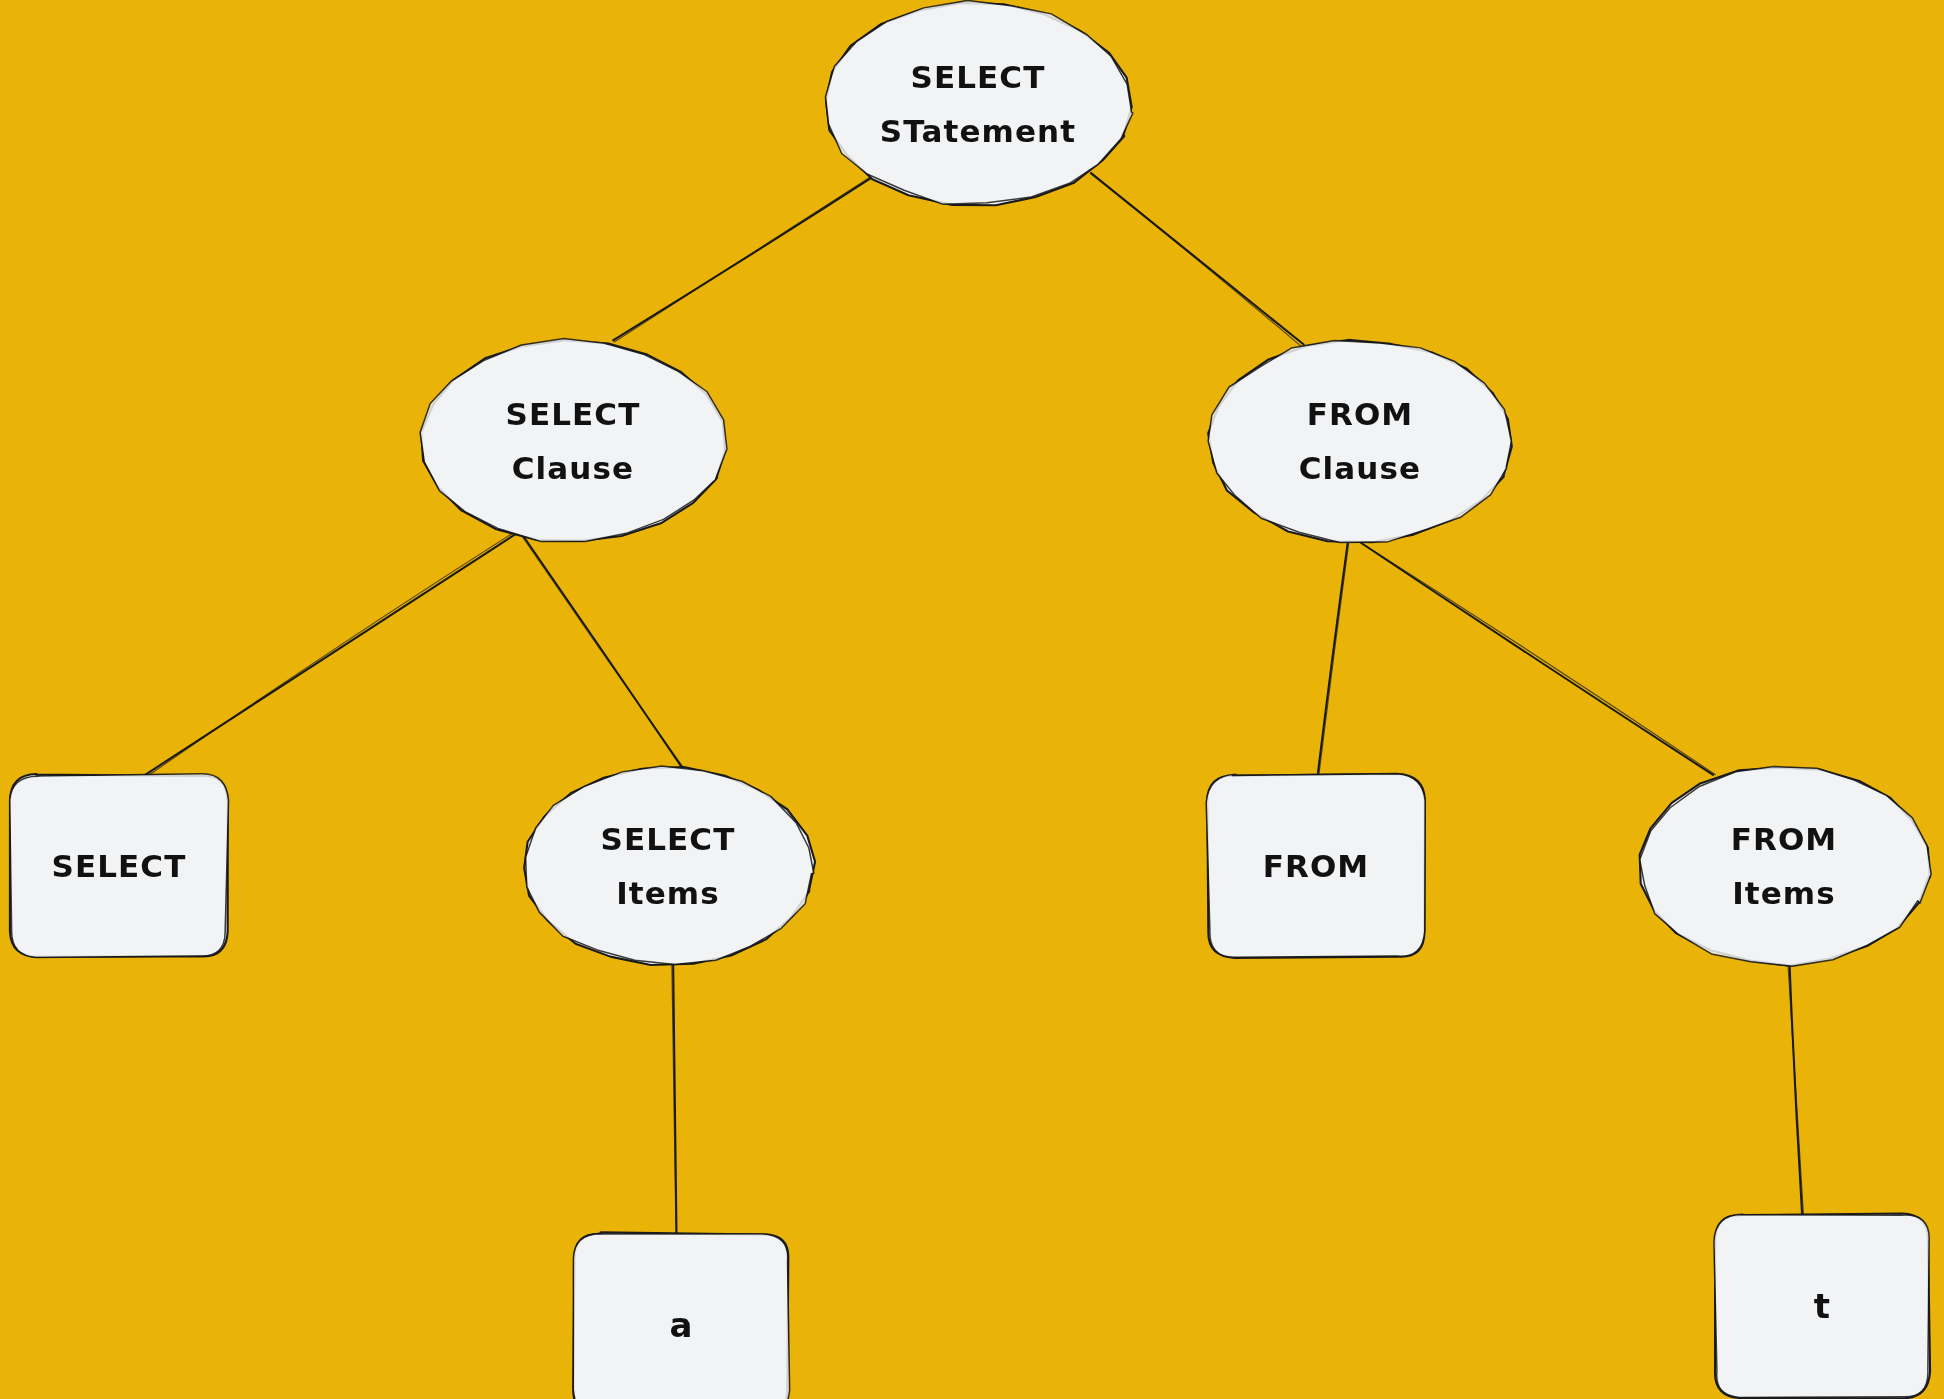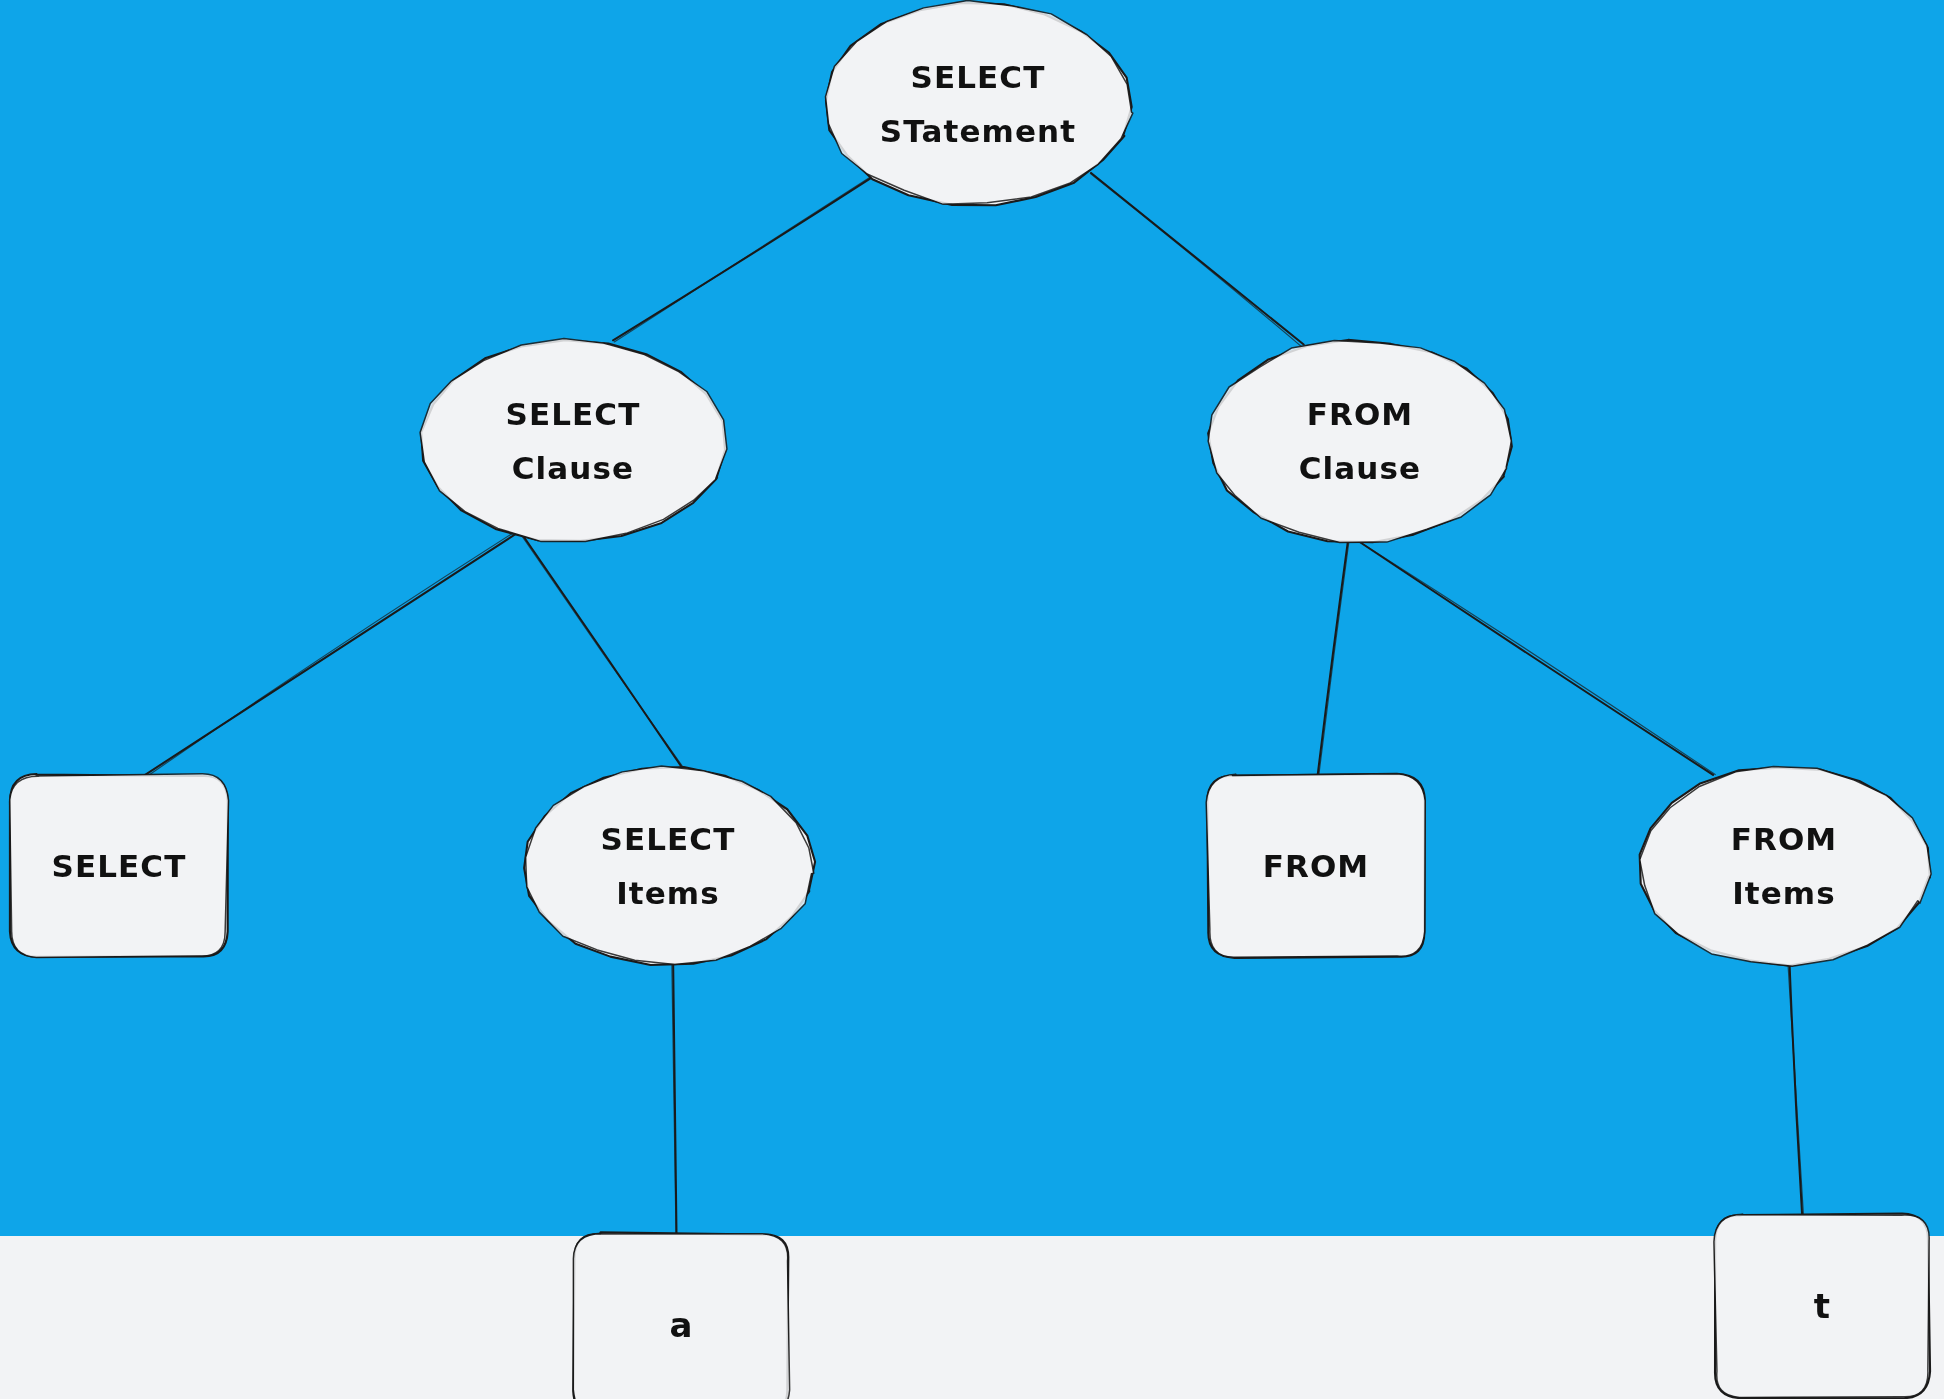--- a/index.html
+++ b/index.html
@@ -10,22 +10,22 @@
   body {
     width: 1944px;
     height: 1399px;
     background: #f2f3f5;
     font-family: "DejaVu Sans", sans-serif;
     overflow: hidden;
   }
   #canvas-root {
     position: relative;
     width: 1944px;
-    height: 1236px;
-    background: #0ea5e9;
+    height: 1399px;
+    background: #eab308;
   }
   svg#diagram {
     position: absolute;
     top: 0;
     left: 0;
     width: 1944px;
     height: 1399px;
     display: block;
   }
   .node-shape {

